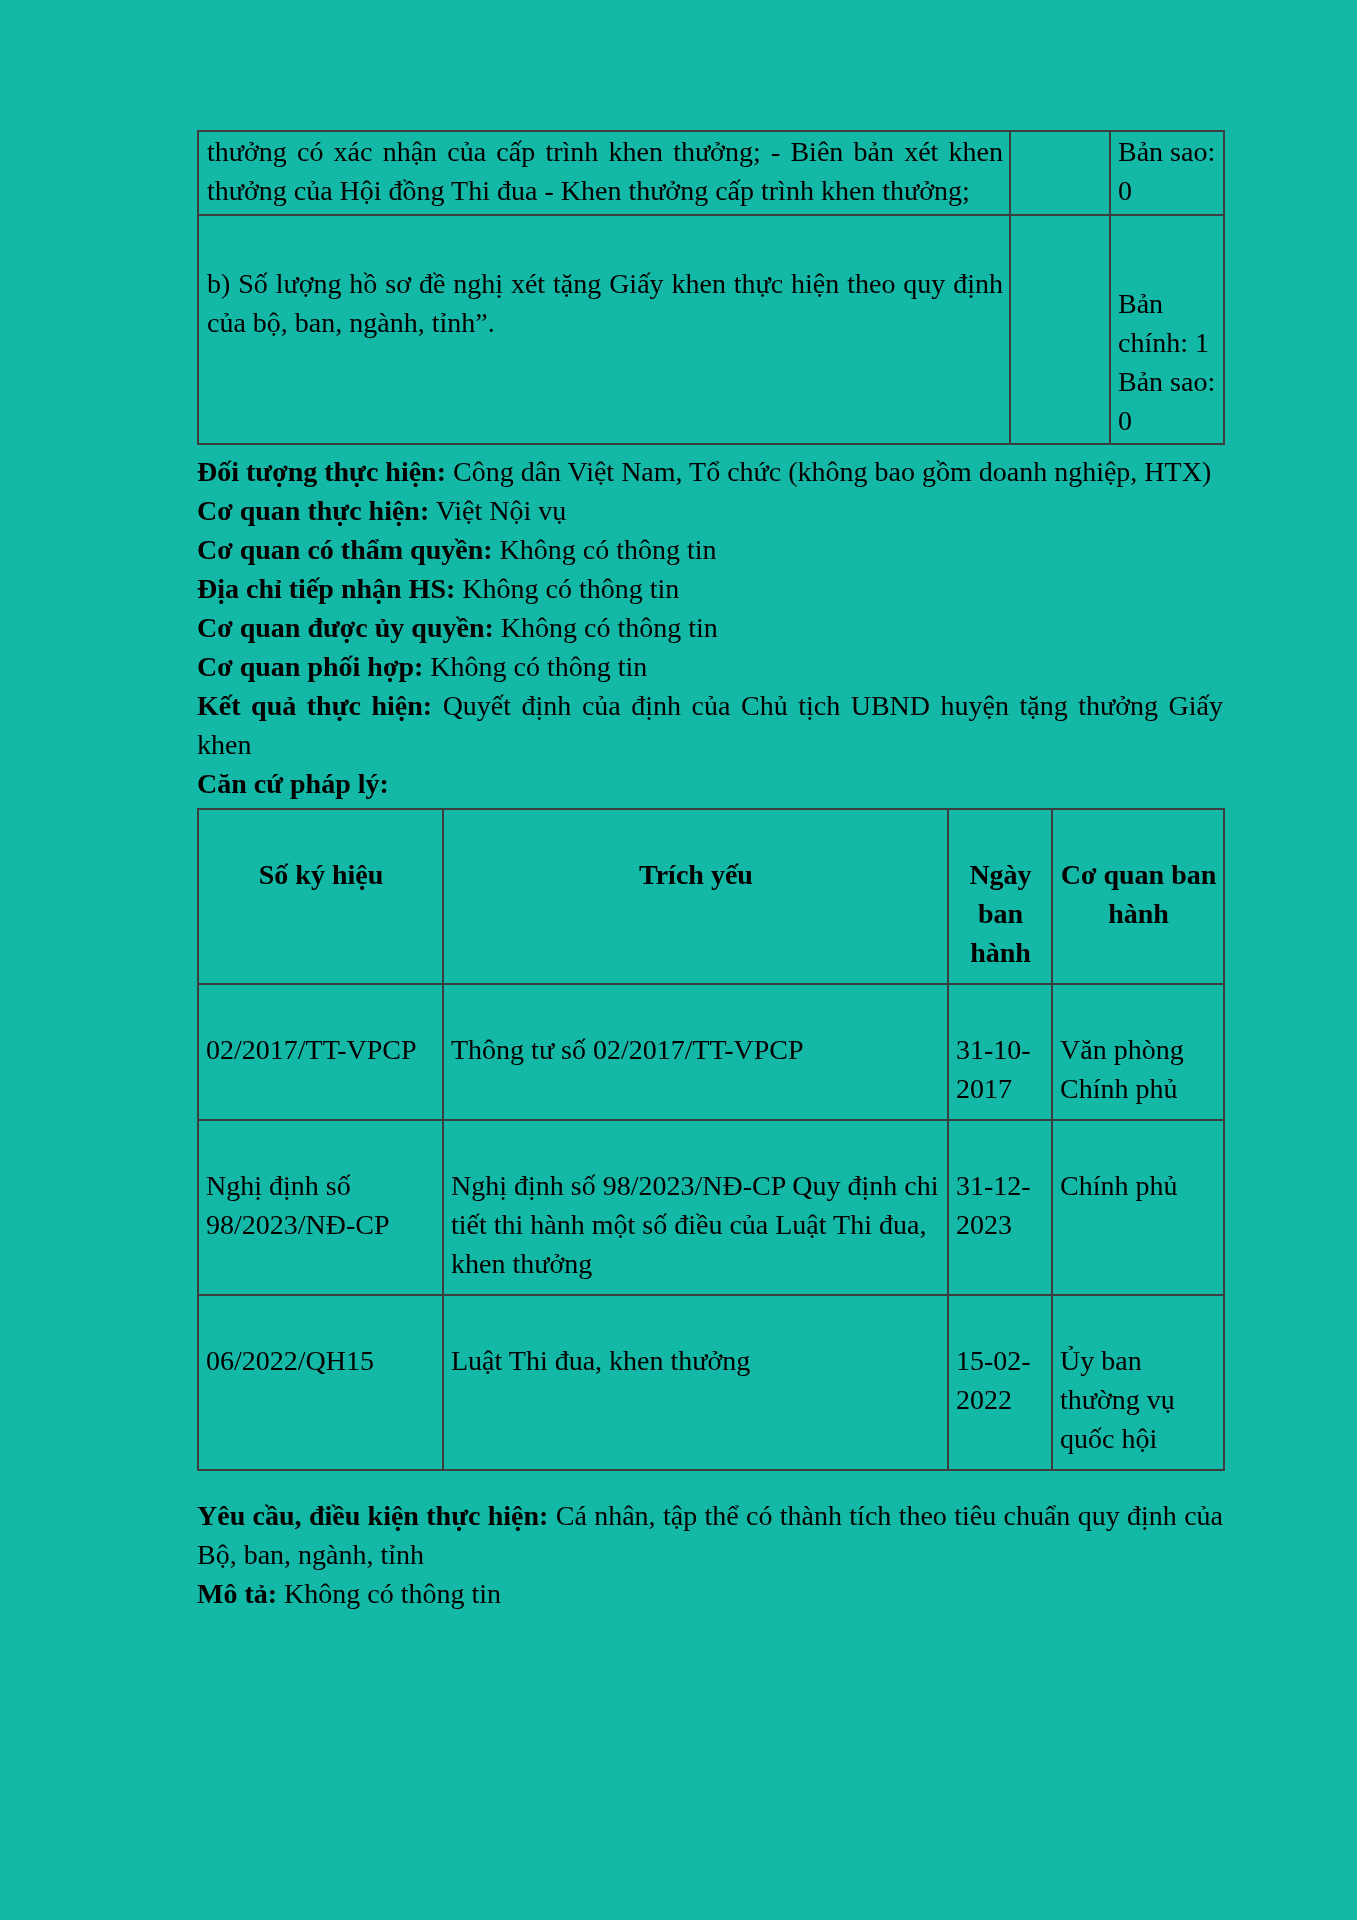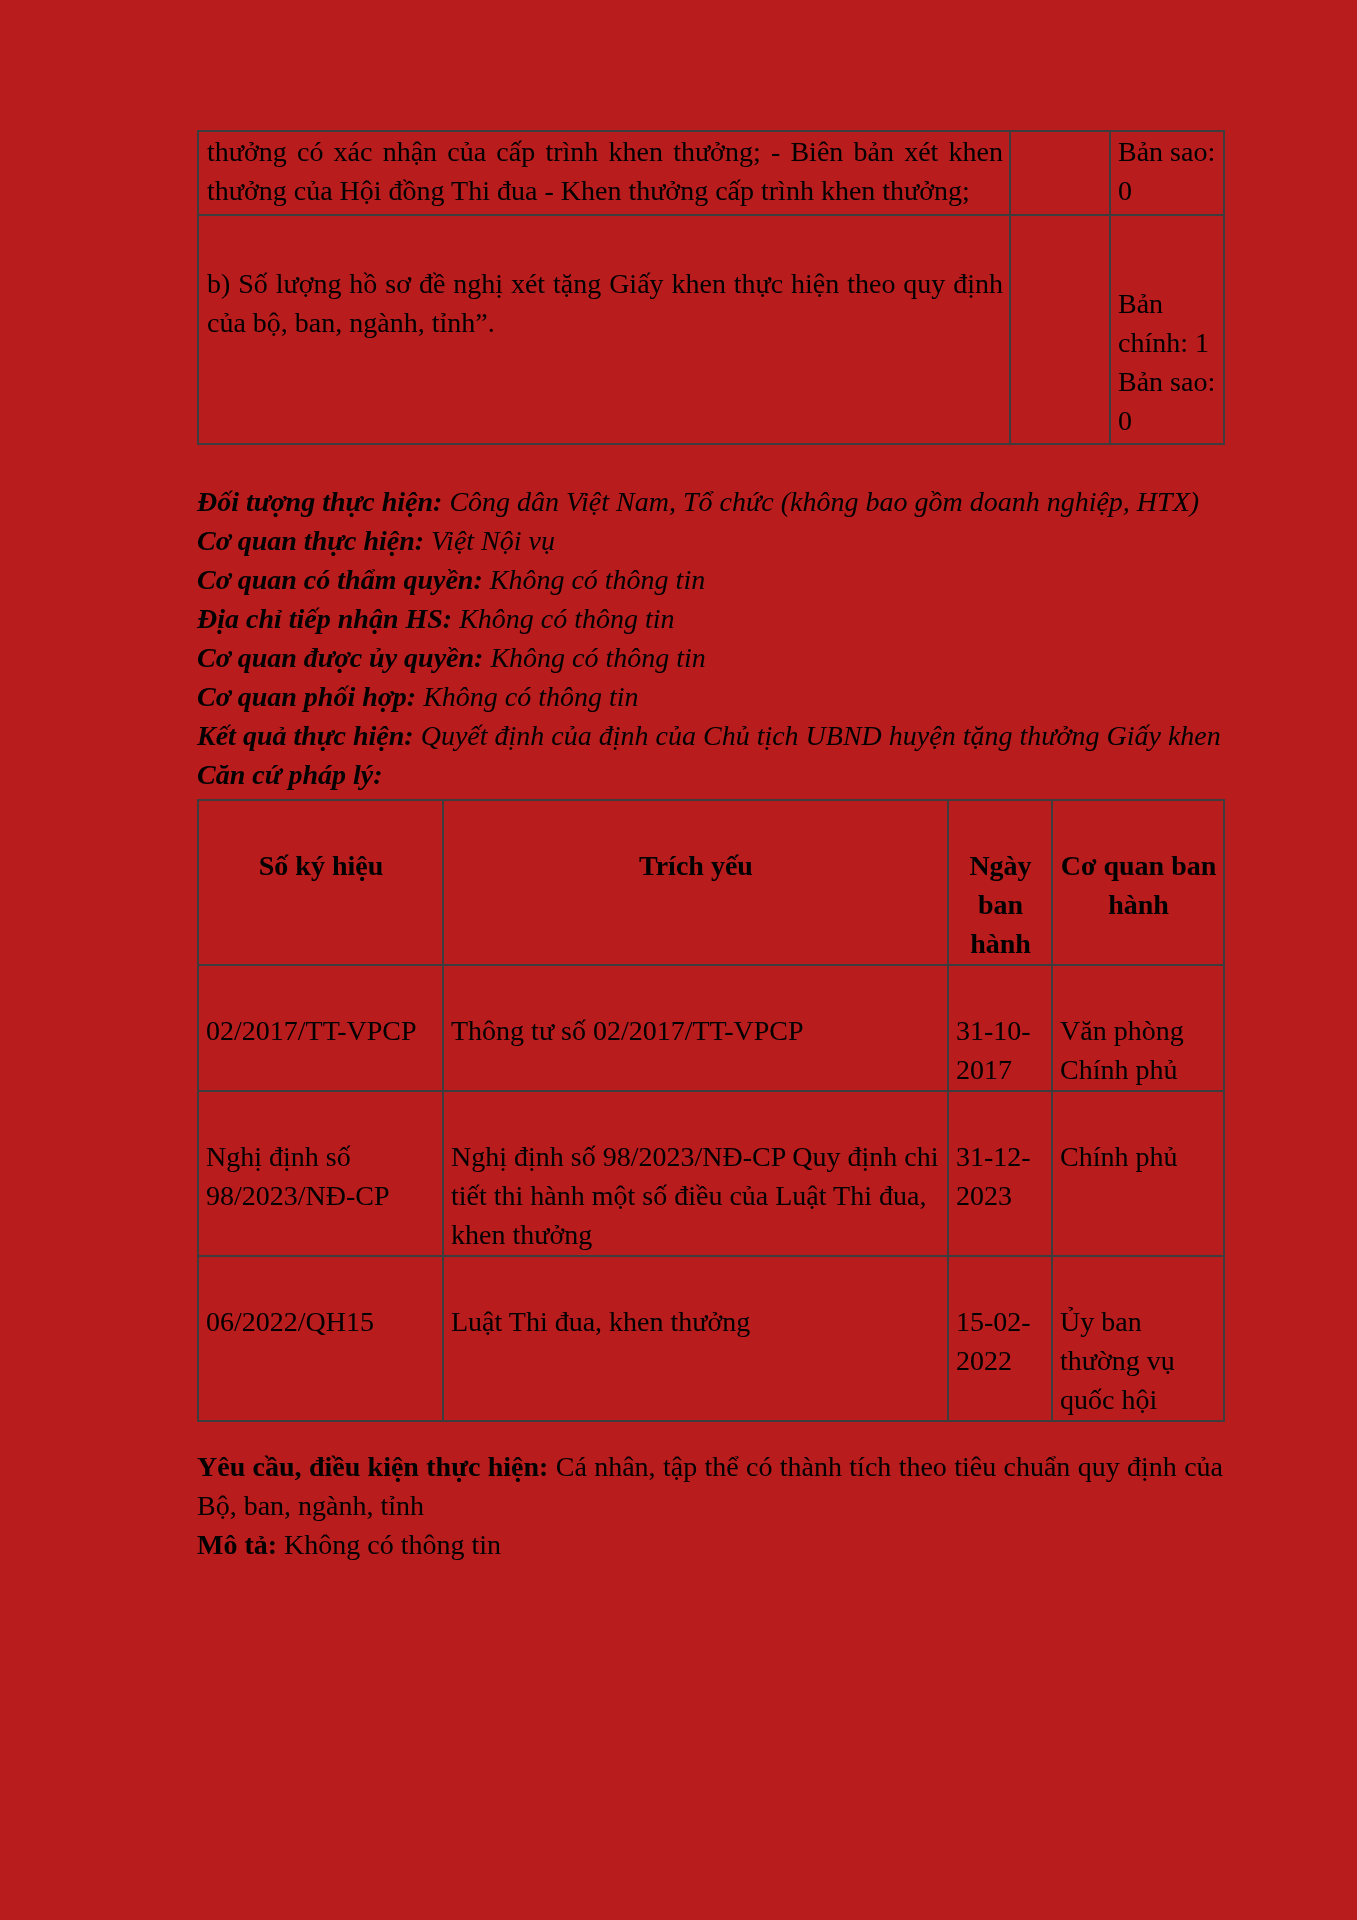--- a/index.html
+++ b/index.html
@@ -1,20 +1,20 @@
 <!DOCTYPE html>
 <html><head>
 <meta charset="utf-8">
 <style>
   html, body { margin: 0; padding: 0; background: #ffffff; }
   .page {
     position: relative;
     width: 1357px;
     height: 1920px;
-    background: #b91c1c;
+    background: #14b8a6;
     overflow: hidden;
     font-family: "Liberation Serif", "DejaVu Serif", serif;
     font-size: 28px;
     line-height: 39px;
     color: #000000;
   }
   .content {
     position: absolute;
     left: 197px;
     top: 0;
@@ -29,27 +29,27 @@
   .t-top .c-mid  { padding: 0; }
   .t-top .c-qty  { padding: 0 5px 3px 7px; white-space: pre-line; }
   .t-top tr.r2 .c-text { padding-top: 48px; }
   .t-top tr.r2 .c-qty  { padding-top: 68px; }
   .t-top tr.r1 { height: 84px; }
   .t-top tr.r2 { height: 204px; }
 
   
   .fields { text-align: justify; }
   .fields p { margin: 0; }
-  .f-top { margin-top: 37px; font-style: italic; }
+  .f-top { margin-top: 7px; }
   .f-bottom { margin-top: 25px; }
   .fields b { font-weight: bold; }
 
   
   .t-legal { margin-top: 5px; }
-  .t-legal td { padding: 45px 6px 1px 7px; }
+  .t-legal td { padding: 45px 6px 11px 7px; }
   .t-legal td.hd { font-weight: bold; text-align: center; }
 </style>
 </head>
 <body>
 
 <div class="page">
   <div class="content">
 
     <table class="t-top">
       <colgroup>

